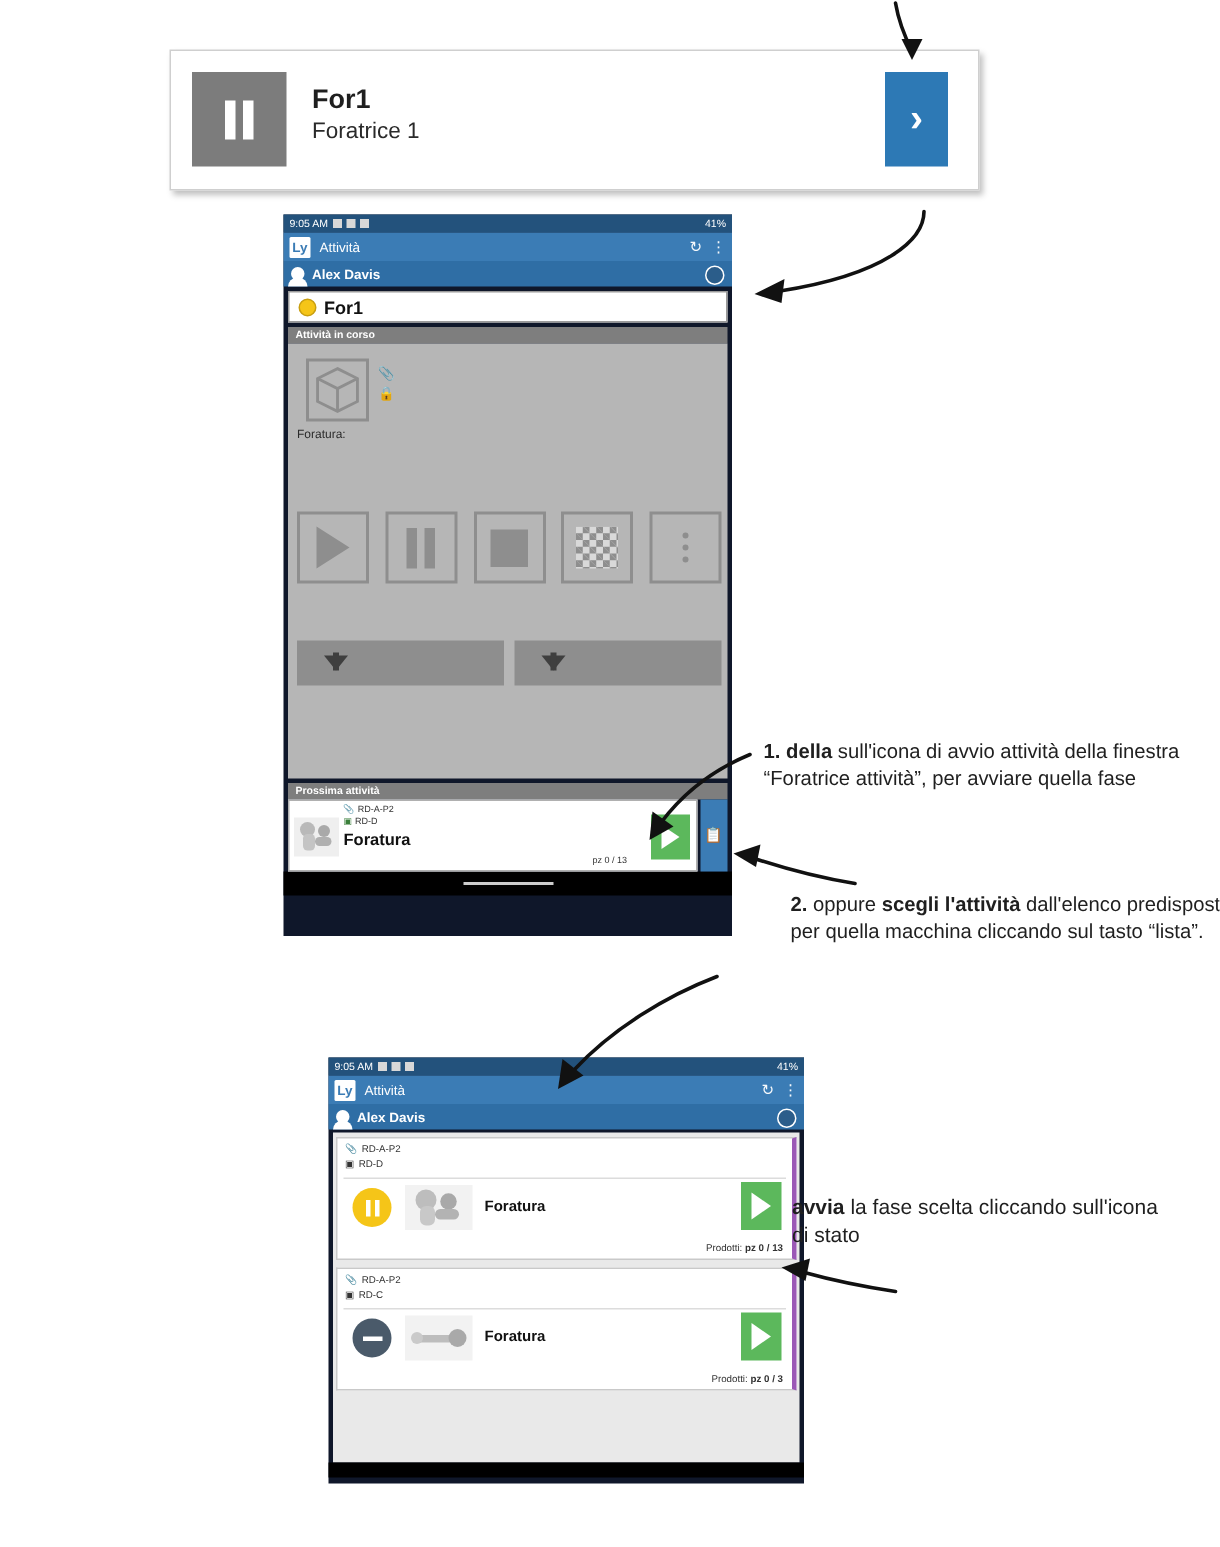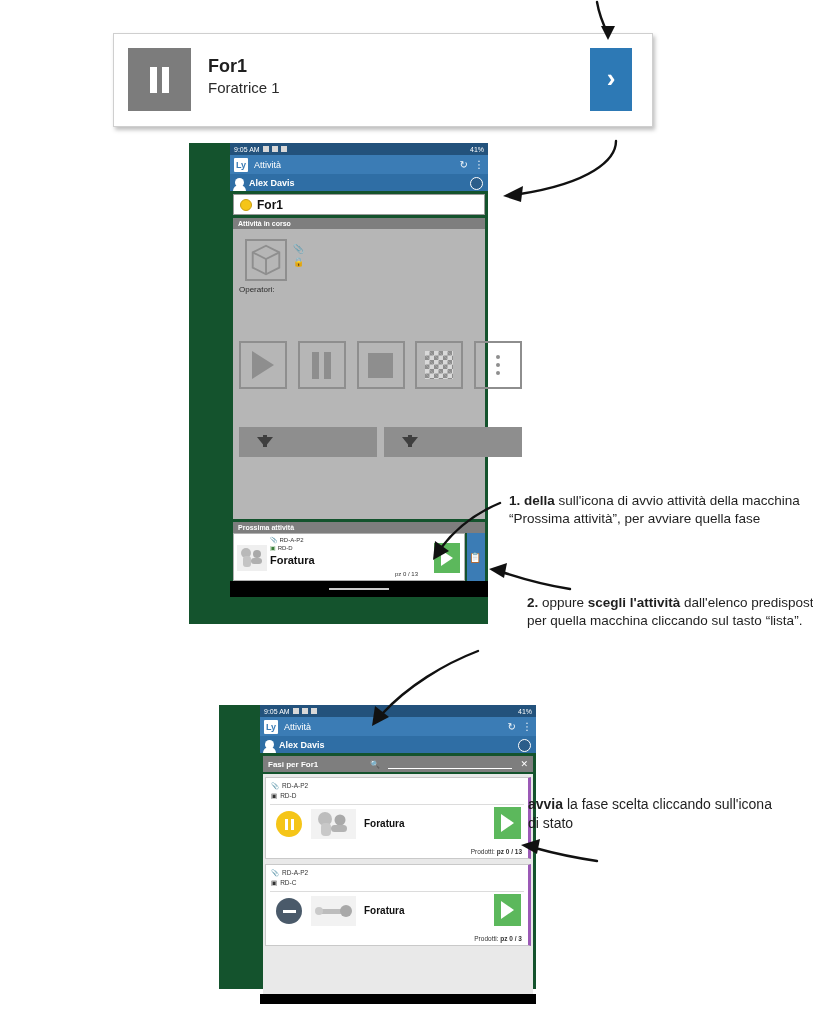--- a/index.html
+++ b/index.html
@@ -51,23 +51,22 @@
     background: #2d79b5;
     display: flex; align-items: center; justify-content: center;
   }
   #top-card .next-btn .chev {
     color: #ffffff; font-size: 26px; font-weight: bold; line-height: 1;
     transform: translateY(-2px);
   }
 
   
   .phone {
-    background: #14532d;
+    background: #0f172a;
     box-sizing: border-box;
-    padding-left: 41px;
   }
   .statusbar {
     height: 12px; background: #23527c; color: #ffffff;
     font-size: 7px; display: flex; align-items: center;
     padding: 0 4px; justify-content: space-between;
   }
   .statusbar .left { display: flex; align-items: center; gap: 3px; }
   .statusbar .sq { display: inline-block; width: 6px; height: 6px; background: #d8d8d8; }
   .appbar {
     height: 19px; background: #3b7cb5; display: flex; align-items: center;
@@ -350,21 +349,21 @@
       <svg class="part-svg" viewBox="0 0 40 40">
         <polygon points="20,5 34,12 34,28 20,35 6,28 6,12" fill="none" stroke="#8e8e8e" stroke-width="2"></polygon>
         <polyline points="6,12 20,19 34,12" fill="none" stroke="#8e8e8e" stroke-width="2"></polyline>
         <line x1="20" y1="19" x2="20" y2="35" stroke="#8e8e8e" stroke-width="2"></line>
       </svg>
     </div>
     <div class="smallicons">
       <div>📎</div>
       <div>🔒</div>
     </div>
-    <div class="oper">Operatori:</div>
+    <div class="oper">Foratura:</div>
 
     <div class="ctrlrow">
       <div class="ctrl boxed">
           <span class="tri-right"></span>
         </div>
       <div class="ctrl boxed">
           <span class="pause-ic">
             <i></i>
             <i></i>
           </span>
@@ -450,26 +449,20 @@
     <span class="act">↻</span>
     <span class="act">⋮</span>
   </div>
 
   <div class="userbar">
     <span class="person"></span>
     <span class="uname">Alex Davis</span>
     <span class="badge"></span>
   </div>
 
-  <div class="searchbar">
-    <span class="lbl">Fasi per For1</span>
-    <span class="sicon">🔍</span>
-    <span class="sline" placeholder=""></span>
-    <span class="xicon">✕</span>
-  </div>
 
   <div class="listarea">
 
     <div class="card">
       <div class="tags">
         <div class="tg">
             <span>📎</span>
             <span>RD-A-P2</span>
           </div>
         <div class="tg">
@@ -531,21 +524,21 @@
         <b>pz 0 / 3</b>
       </div>
     </div>
 
   </div>
 
   <div class="navbar"></div>
 </div>
 
 <div class="abs callout" id="callout1">
-  <b>1. </b><b>della</b><span> sull'icona di avvio attività della macchina “Prossima attività”, per avviare quella fase</span>
+  <b>1. </b><b>della</b><span> sull'icona di avvio attività della finestra “Foratrice attività”, per avviare quella fase</span>
 </div>
 
 <div class="abs callout" id="callout2">
   <b>2. </b><span>oppure </span><b>scegli l'attività</b><span> dall'elenco predisposto per quella macchina cliccando sul tasto “lista”.</span>
 </div>
 
 <div class="abs callout" id="callout3">
   <b>avvia</b><span> la fase scelta cliccando sull'icona di stato</span>
 </div>
 

